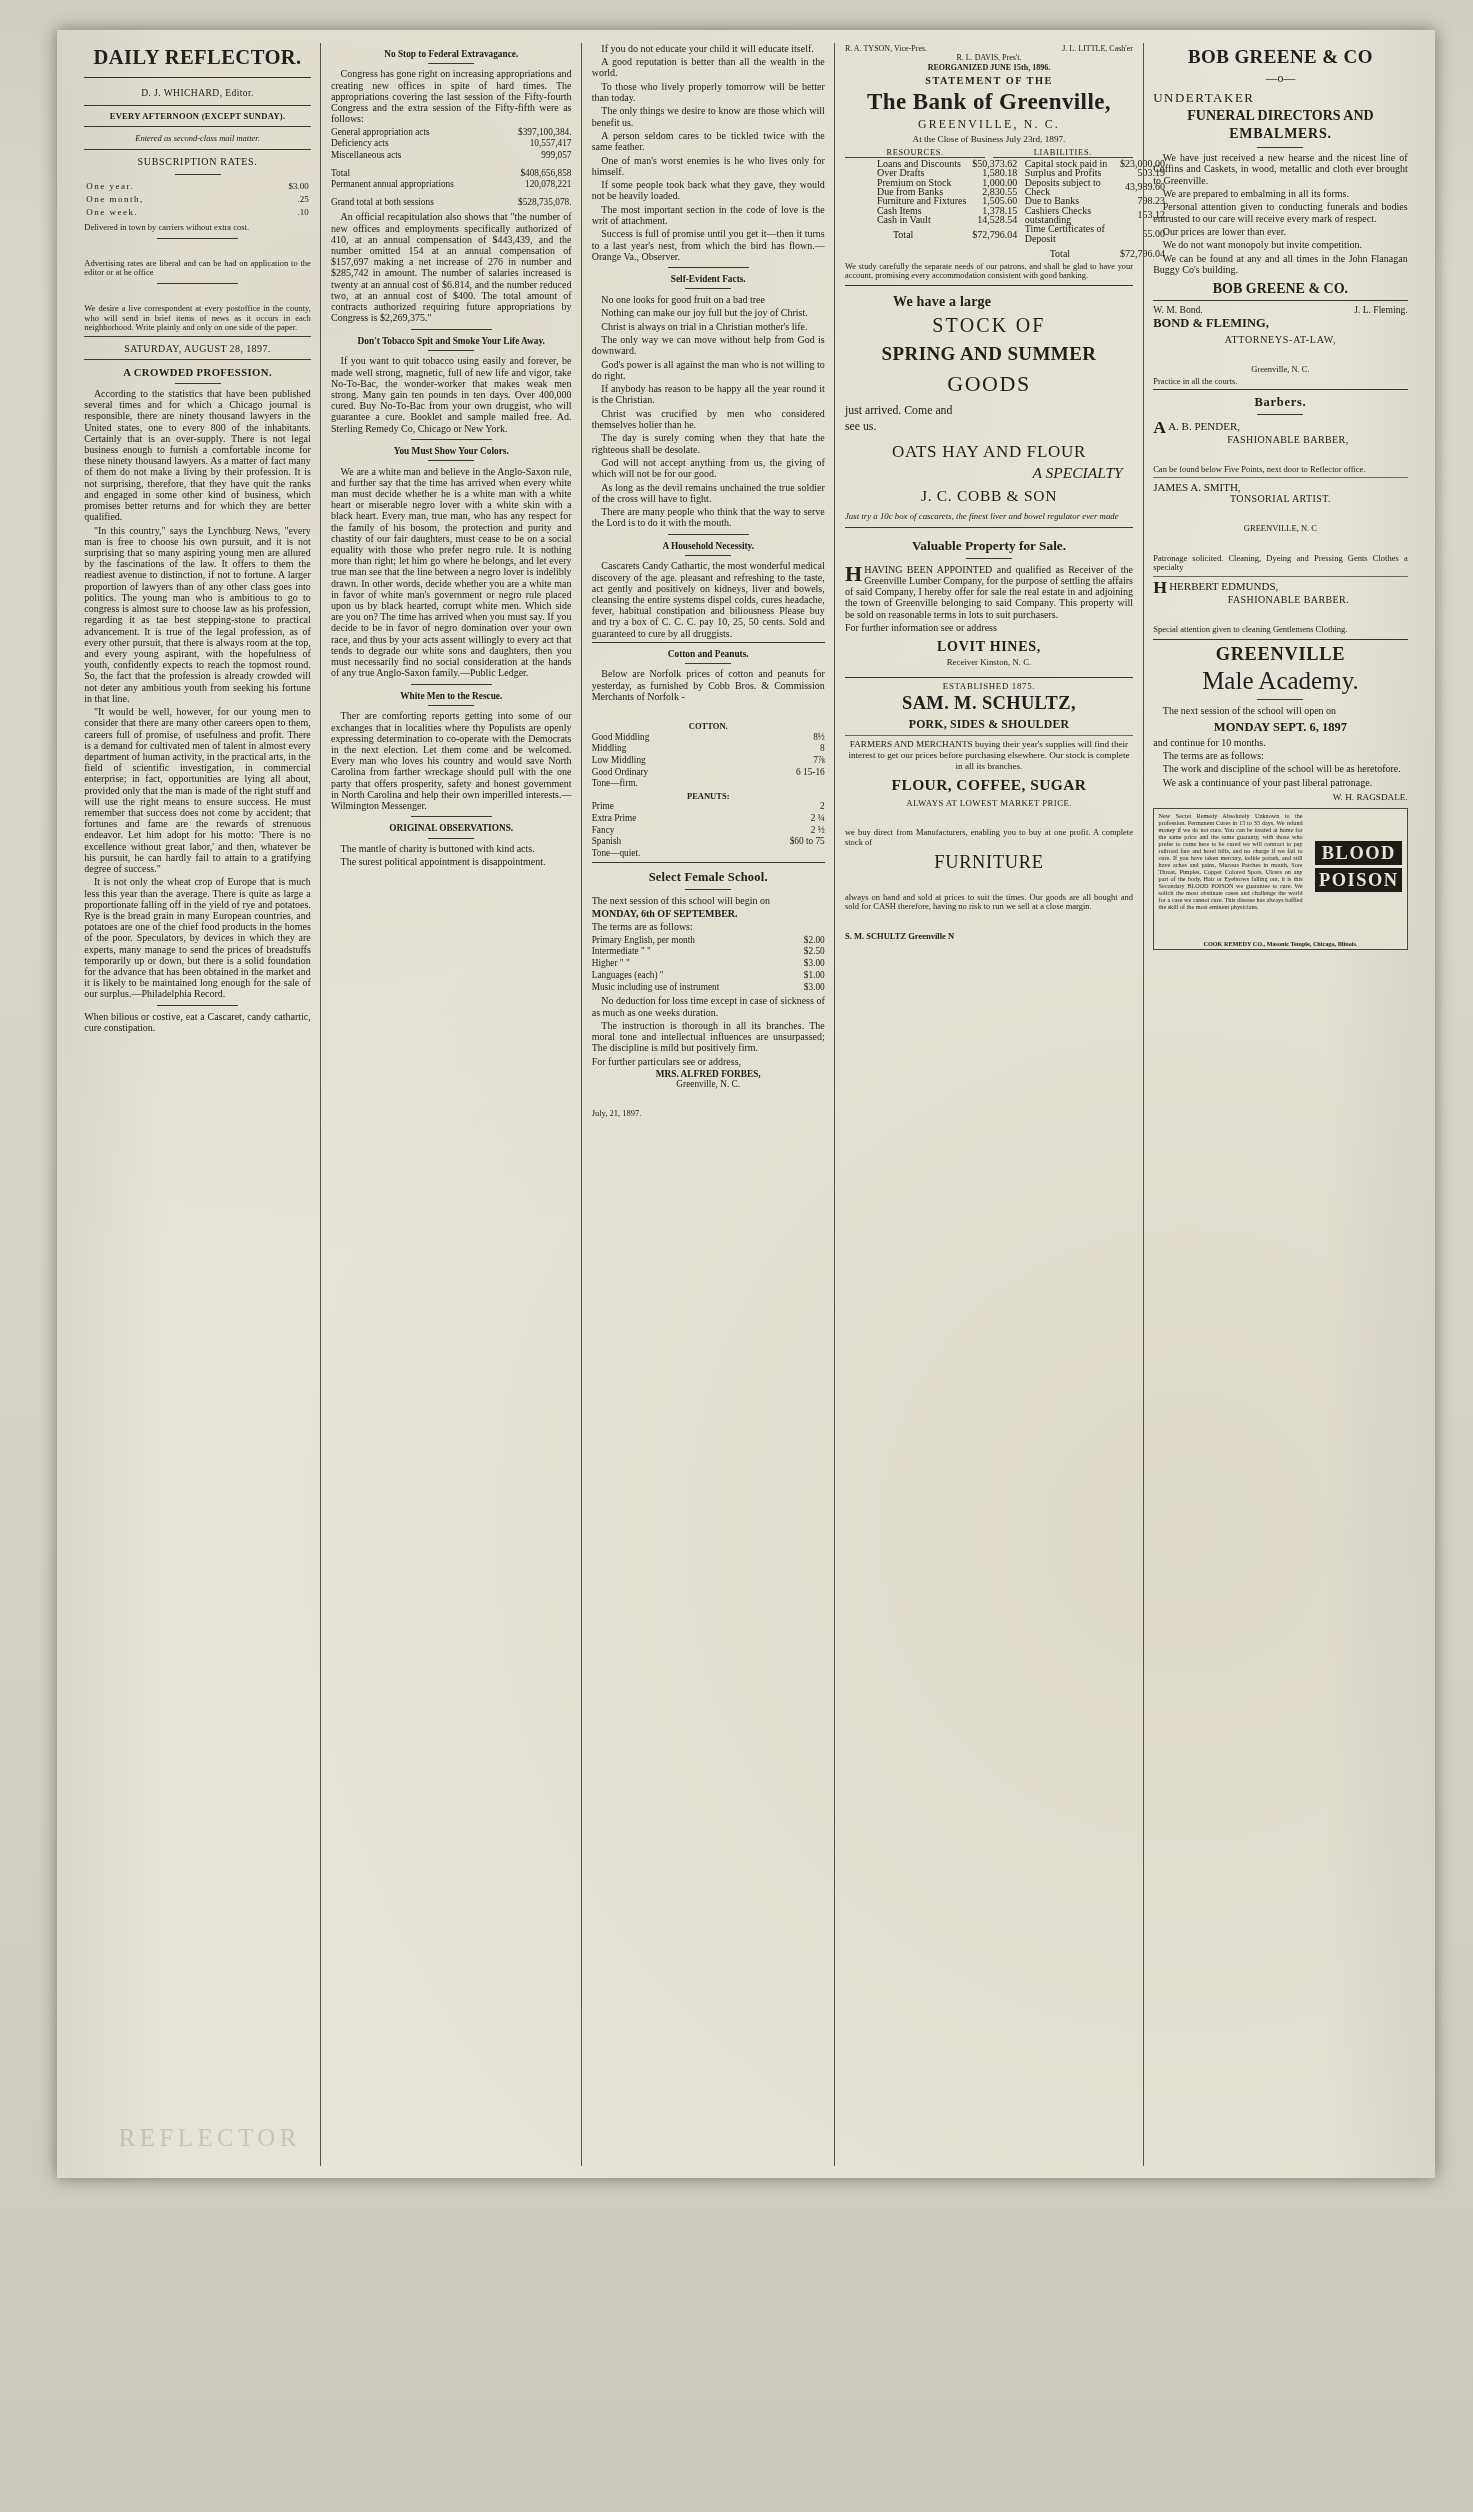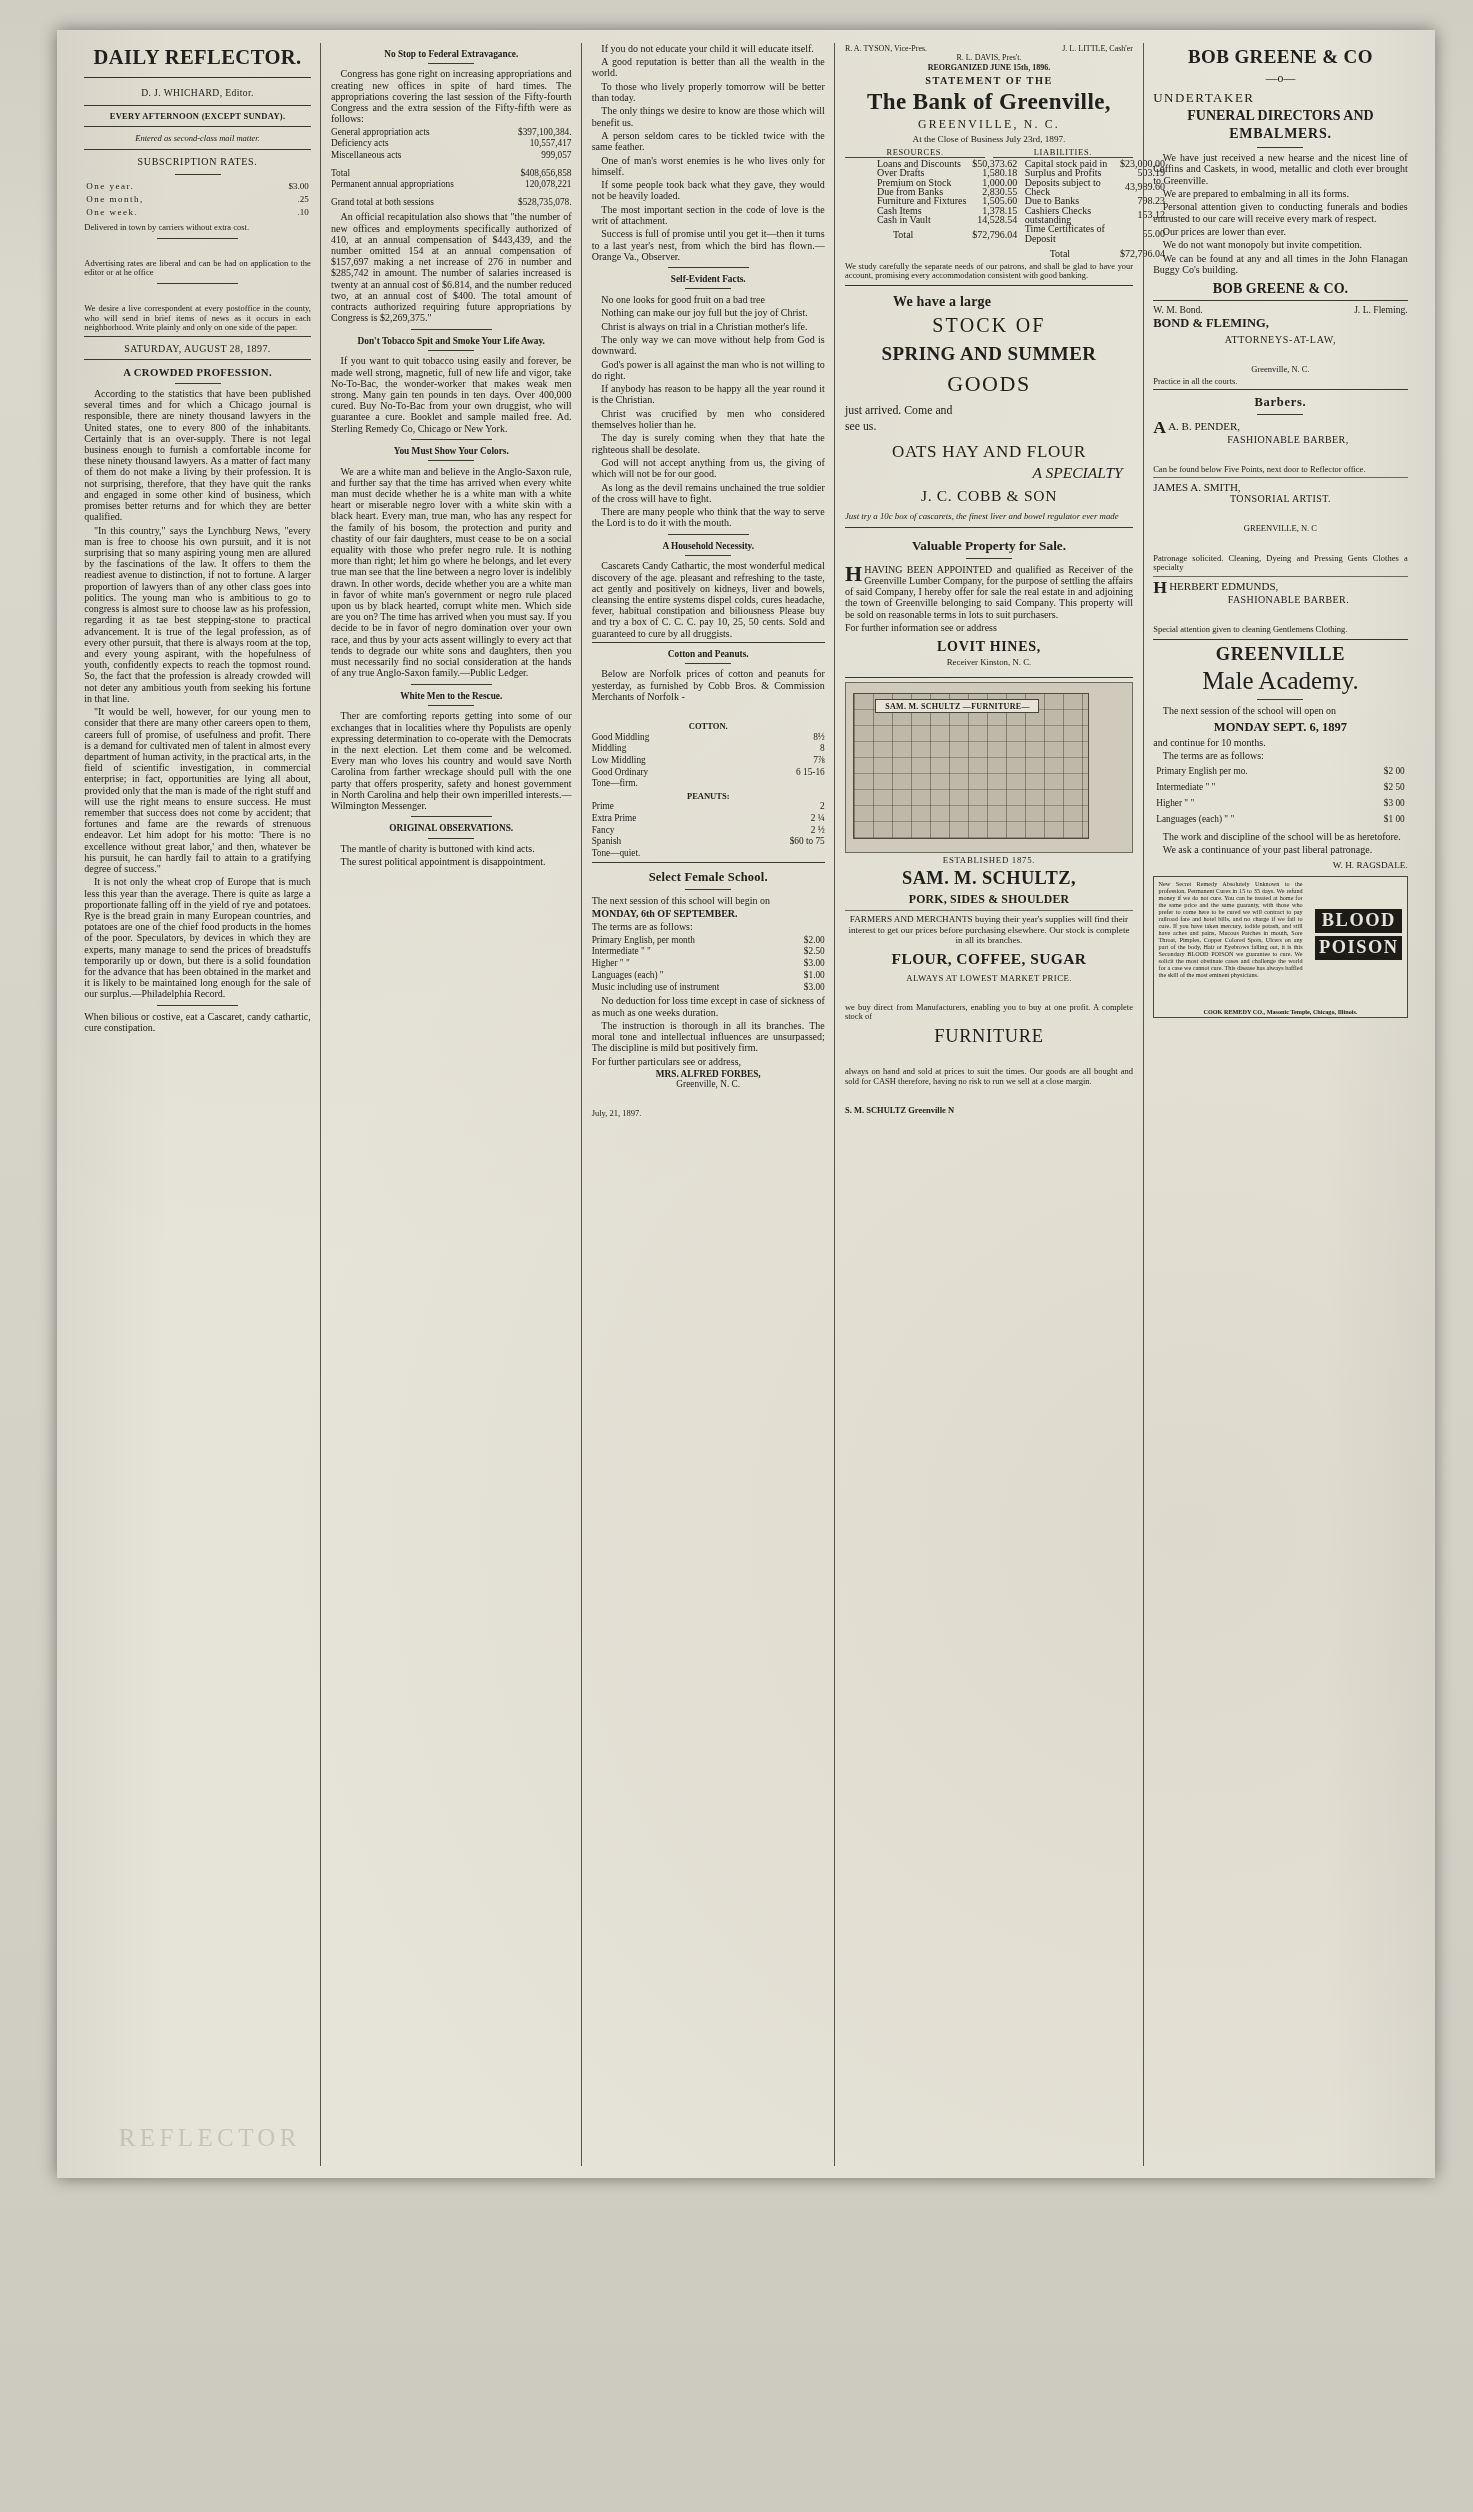--- a/index.html
+++ b/index.html
@@ -540,24 +540,20 @@
           <div class="rule short"></div>
           <div class="txt">
             <p class="noind"><span class="dropcap">H</span><span>HAVING BEEN APPOINTED and qualified as Receiver of the Greenville Lumber Company, for the purpose of settling the affairs of said Company, I hereby offer for sale the real estate in and adjoining the town of Greenville belonging to said Company. This property will be sold on reasonable terms in lots to suit purchasers.</span></p>
             <p class="noind">For further information see or address</p>
           </div>
           <div class="lovit">LOVIT HINES,</div>
           <div class="receiver">Receiver Kinston, N. C.</div>
         </div>
         <div class="rule"></div>
 
-        <div class="schultz-art">
-          <div class="bldg"></div>
-          <div class="sign">SAM. M. SCHULTZ  —FURNITURE—</div>
-        </div>
         <div class="estab">ESTABLISHED 1875.</div>
         <div class="sammname">SAM. M. SCHULTZ,</div>
         <div class="pork">PORK, SIDES &amp; SHOULDER</div>
         <div class="rule thin"></div>
         <div class="farmers">FARMERS AND MERCHANTS buying their year's supplies will find their interest to get our prices before purchasing elsewhere. Our stock is complete in all its branches.</div>
         <div class="flour">FLOUR, COFFEE, SUGAR</div>
         <div class="alwayslow">ALWAYS AT LOWEST MARKET PRICE.</div>
         <div class="txt small">
           <p class="noind">we buy direct from Manufacturers, enabling you to buy at one profit. A complete stock of</p>
         </div>
@@ -628,40 +624,20 @@
         <div class="male-ac">Male Academy.</div>
         <div class="rule short"></div>
         <div class="txt">
           <p>The next session of the school will open on</p>
         </div>
         <div class="monday">MONDAY SEPT. 6, 1897</div>
         <div class="txt">
           <p class="noind">and continue for 10 months.</p>
           <p>The terms are as follows:</p>
         </div>
-        <table class="terms">
-          <tbody>
-              <tr>
-                <td>Primary English per mo.</td>
-                <td class="n">$2 00</td>
-              </tr>
-          <tr>
-                <td>Intermediate  "    "</td>
-                <td class="n">$2 50</td>
-              </tr>
-          <tr>
-                <td>Higher           "    "</td>
-                <td class="n">$3 00</td>
-              </tr>
-          <tr>
-                <td>Languages (each) "  "</td>
-                <td class="n">$1 00</td>
-              </tr>
-        </tbody>
-          </table>
         <div class="txt" style="margin-top:2.2px">
           <p>The work and discipline of the school will be as heretofore.</p>
           <p>We ask a continuance of your past liberal patronage.</p>
         </div>
         <div class="sigline">W. H. RAGSDALE.</div>
 
         <div class="blood-ad">
           <div class="blood-txt">New Secret Remedy Absolutely Unknown to the profession. Permanent Cures in 15 to 35 days. We refund money if we do not cure. You can be treated at home for the same price and the same guaranty, with those who prefer to come here to be cured we will contract to pay railroad fare and hotel bills, and no charge if we fail to cure. If you have taken mercury, iodide potash, and still have aches and pains, Mucous Patches in mouth, Sore Throat, Pimples, Copper Colored Spots, Ulcers on any part of the body, Hair or Eyebrows falling out, it is this Secondary BLOOD POISON we guarantee to cure. We solicit the most obstinate cases and challenge the world for a case we cannot cure. This disease has always baffled the skill of the most eminent physicians.</div>
           <div class="blood-word">
             <span>BLOOD</span>

